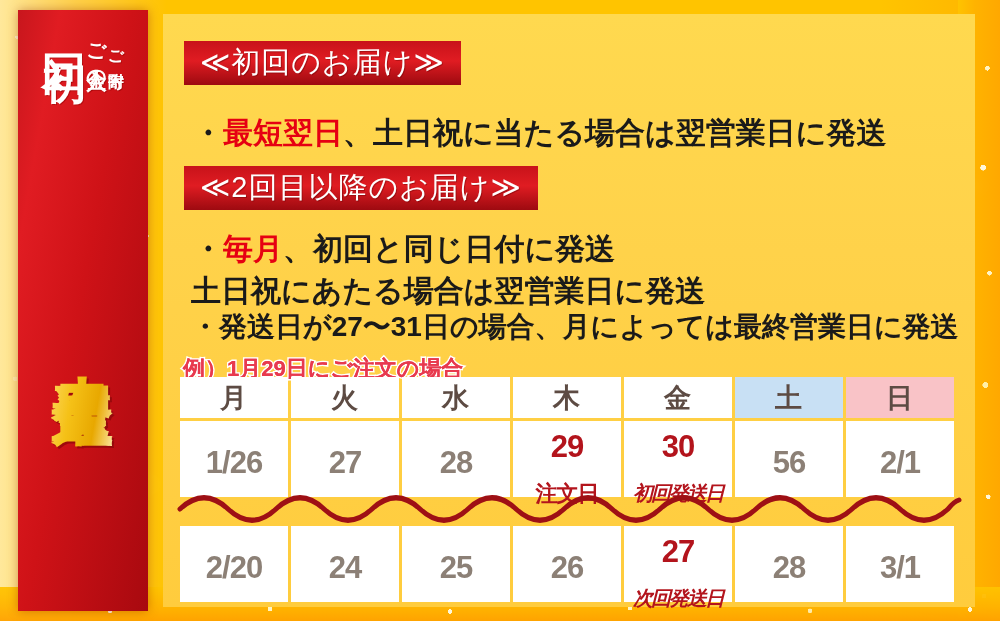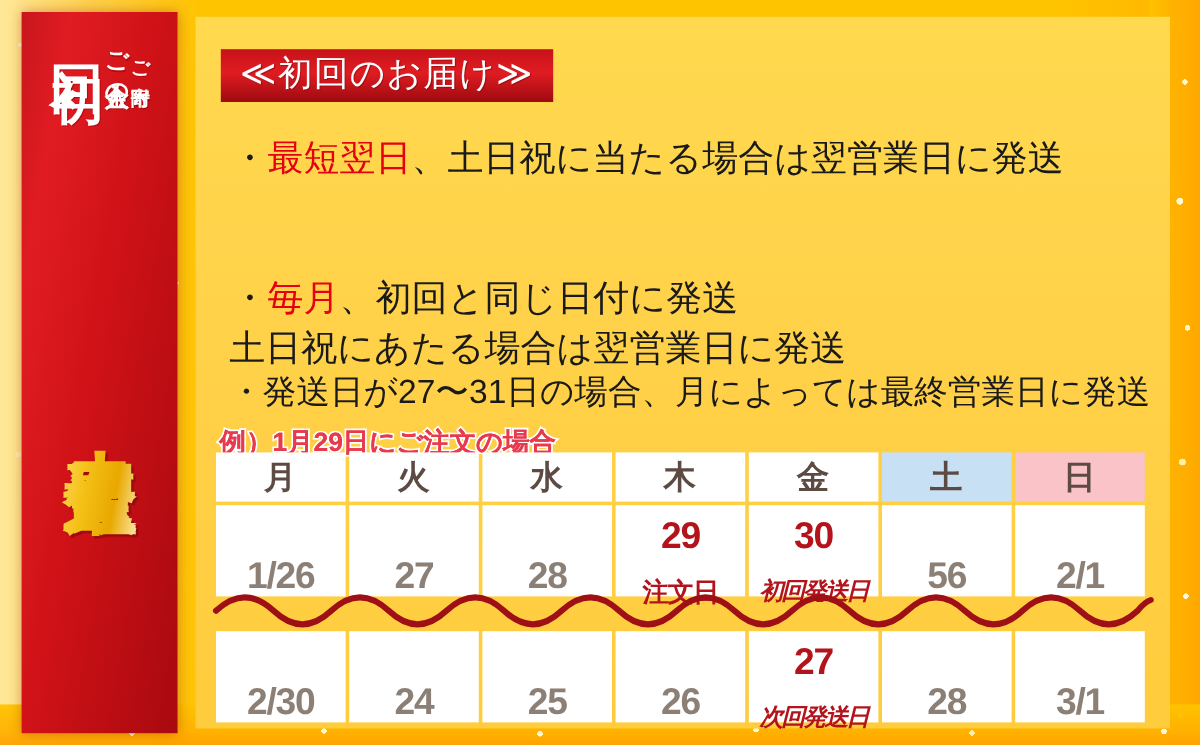--- a/index.html
+++ b/index.html
@@ -131,21 +131,21 @@
     background:linear-gradient(180deg,#c8121a 0%,#e01c22 45%,#9d0a10 100%);
     color:#fff;font-weight:normal;font-size:29px;
     padding:6px 16px 8px 16px;letter-spacing:1px;
     line-height:1.05;
     text-shadow:1px 1px 0 rgba(100,0,0,.4);
   }
   #tag-first{position:absolute;left:21px;top:27px;}
   #tag-second{position:absolute;left:21px;top:152px;}
 
   .body-line{
-    position:absolute;color:#1a1a1a;font-weight:normal;
+    position:absolute;color:#1a1a1a;font-weight:bold;
     font-size:30px;letter-spacing:0px;white-space:nowrap;
     line-height:1.1;
   }
   .em-red{color:#e60012;}
   #line-1{left:30px;top:102px;}
   #line-2{left:30px;top:218px;}
   #line-3{left:28px;top:260px;}
   #line-4{left:28px;top:298px;font-size:28px;}
 
   #example-line{
@@ -182,21 +182,21 @@
     font-size:31px;font-weight:bold;color:#8c8076;letter-spacing:-1px;
     line-height:1.05;padding-top:2px;
   }
   .cell.marked .date-num{color:#b3141c;}
   .cell.marked{justify-content:space-between;padding-top:8px;}
   .cell .mark-label{
     font-size:22px;font-weight:bold;color:#b3141c;letter-spacing:-1px;
     line-height:1.1;margin-top:18px;white-space:nowrap;
   }
   .cell.marked.tight .mark-label{font-size:20px;letter-spacing:-2px;font-style:italic;}
-  .cell.plain{justify-content:flex-end;padding-top:6px;}
+  .cell.plain{justify-content:flex-start;padding-top:24px;}
 
   #wave-divider{
     position:absolute;left:0px;top:117px;width:779px;height:30px;
     overflow:visible;
   }
 </style>
 </head>
 <body>
 
 <div id="stage">
@@ -219,20 +219,21 @@
   </div>
 
   <div id="content-panel">
 
     <span class="tag" id="tag-first">≪初回のお届け≫</span>
 
     <div class="body-line" id="line-1">
       <span>・</span><span class="em-red">最短翌日</span><span>、土日祝に当たる場合は翌営業日に発送</span>
     </div>
 
+    <span class="tag" id="tag-second">≪2回目以降のお届け≫</span>
 
     <div class="body-line" id="line-3">土日祝にあたる場合は翌営業日に発送</div>
 
     <div class="body-line" id="line-2">
       <span>・</span><span class="em-red">毎月</span><span>、初回と同じ日付に発送</span>
     </div>
 
     <div class="body-line" id="line-4">・発送日が27〜31日の場合、月によっては最終営業日に発送</div>
 
     <div id="example-line">例）1月29日にご注文の場合</div>
@@ -279,21 +280,21 @@
       <svg id="wave-divider" viewBox="0 0 779 30" preserveAspectRatio="none">
         <path id="wave-path" fill="none" stroke="#9e1015" stroke-width="5" stroke-linecap="round" d="M0,15 C16,0 32,0 48,15 C64,30 80,30 96,15 C112,0 128,0 144,15 C160,30 176,30 192,15
                  C208,0 224,0 240,15 C256,30 272,30 288,15 C304,0 320,0 336,15 C352,30 368,30 384,15
                  C400,0 416,0 432,15 C448,30 464,30 480,15 C496,0 512,0 528,15 C544,30 560,30 576,15
                  C592,0 608,0 624,15 C640,30 656,30 672,15 C688,0 704,0 720,15 C736,30 752,30 768,15
                  C772,10 776,7 779,6"></path>
       </svg>
 
       <div class="cal-row cal-body-row" id="cal-week2" style="position:absolute;top:149px;left:0;">
           <div class="cell plain">
-            <div class="date-num">2/30</div>
+            <div class="date-num">2/20</div>
           </div>
           <div class="cell plain">
             <div class="date-num">24</div>
           </div>
           <div class="cell plain">
             <div class="date-num">25</div>
           </div>
           <div class="cell plain">
             <div class="date-num">26</div>
           </div>

